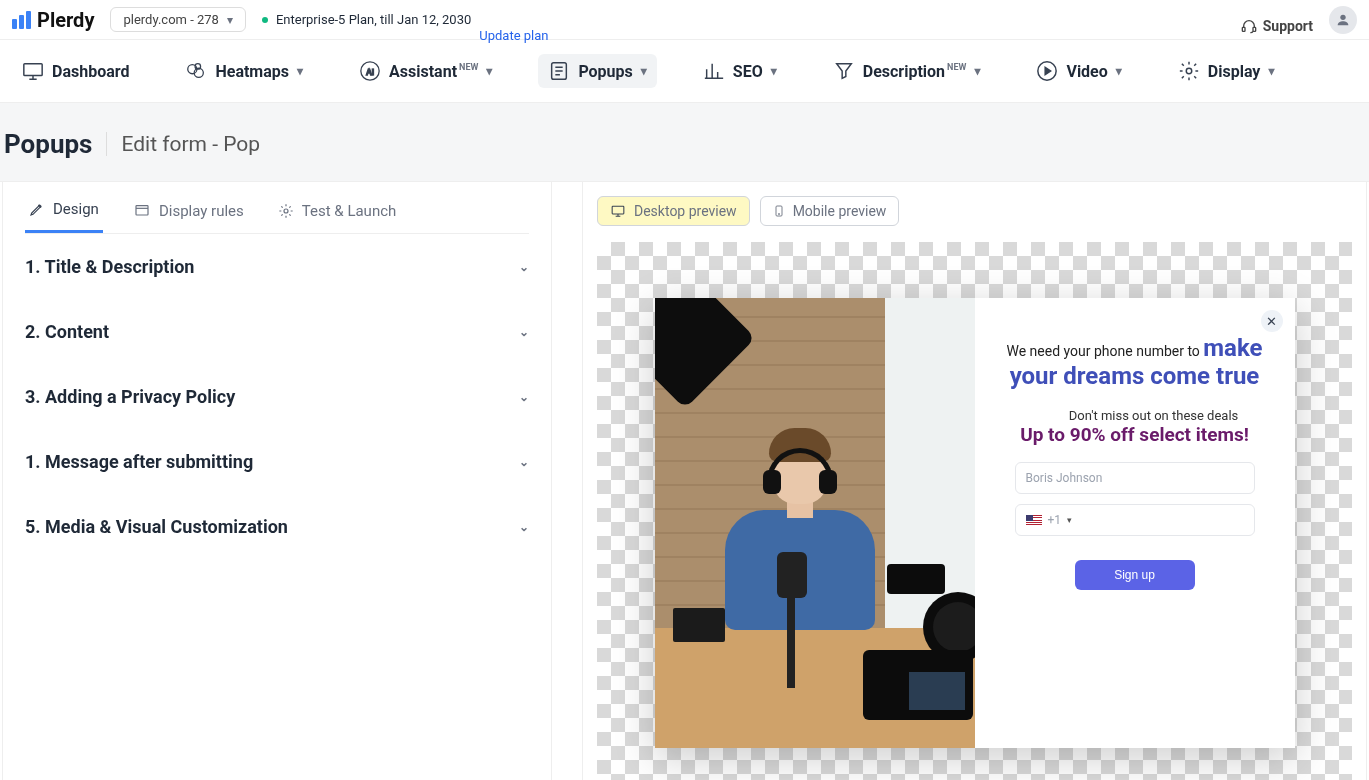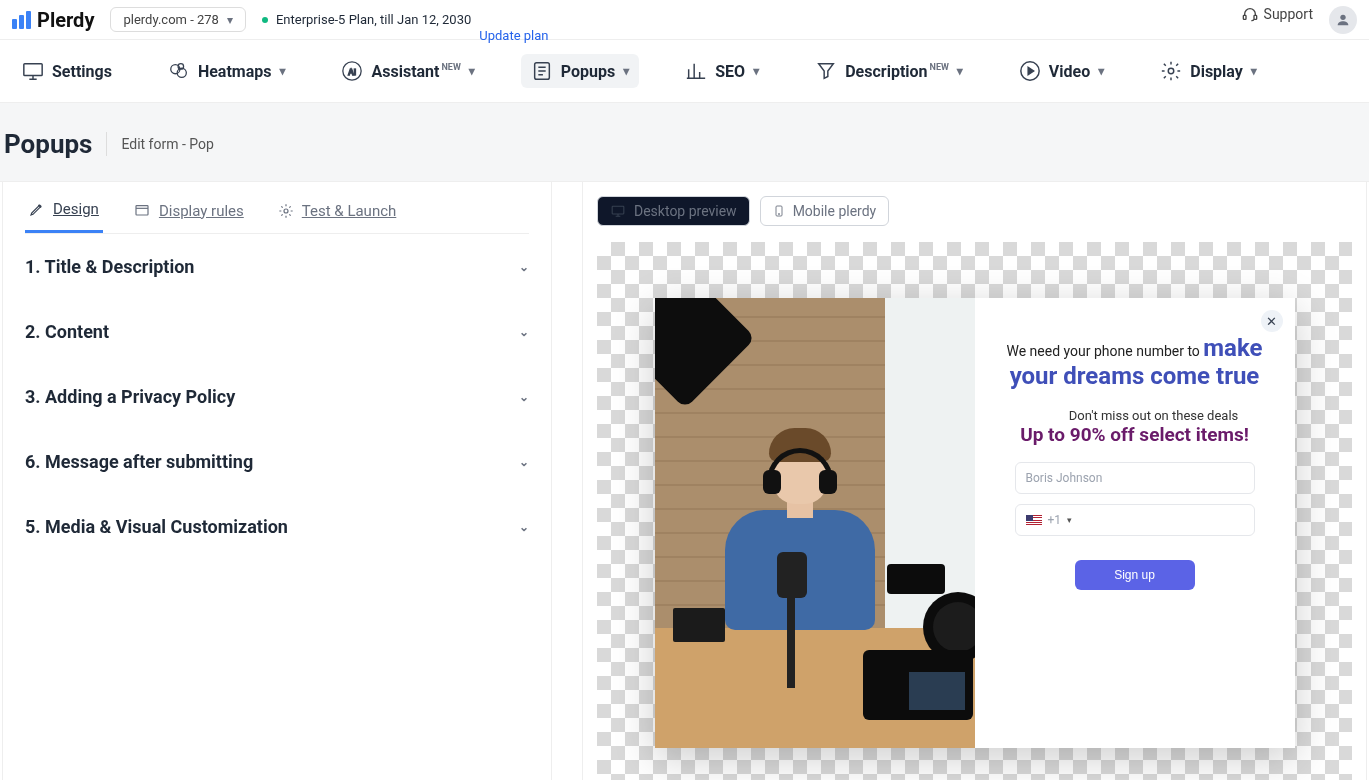--- a/index.html
+++ b/index.html
@@ -6,42 +6,42 @@
   body { font-family: -apple-system, BlinkMacSystemFont, "Segoe UI", Roboto, Arial, sans-serif; background:#fff; color:#1f2937; width:1369px; }
   .topbar { display:flex; align-items:center; height:40px; padding:0 12px; gap:16px; border-bottom:1px solid #eee; }
   .logo { display:flex; align-items:center; gap:6px; font-weight:700; font-size:20px; color:#111; }
   .logo-icon { display:flex; align-items:flex-end; gap:2px; }
   .logo-icon span { width:5px; background:#3b82f6; border-radius:1px; }
   .logo-icon span:nth-child(1){height:10px;} .logo-icon span:nth-child(2){height:14px;} .logo-icon span:nth-child(3){height:18px;}
   .site-sel { border:1px solid #ddd; border-radius:6px; padding:4px 12px; display:flex; align-items:center; gap:8px; font-size:13px; color:#444; cursor:pointer; }
   .plan-row { display:flex; align-items:center; gap:8px; font-size:13px; }
   .dot-green { width:6px; height:6px; border-radius:50%; background:#10b981; }
   .update-link { color:#2563eb; cursor:pointer;margin-top:32px; }
-  .top-right { margin-left:auto; display:flex; align-items:flex-start; gap:16px; }
+  .top-right { margin-left:auto; display:flex; align-items:flex-end; gap:16px;font-weight:bold; }
   .support { display:flex; align-items:center; gap:6px; font-size:14px; color:#444; cursor:pointer; }
   .avatar { width:28px; height:28px; border-radius:50%; background:#e5e7eb; display:flex; align-items:center; justify-content:center; color:#6b7280; cursor:pointer; }
   .mainnav { display:flex; gap:36px; padding:14px 12px; border-bottom:1px solid #eee; align-items:center; }
   .nav-item { display:flex; align-items:center; gap:8px; font-weight:700; font-size:16px; color:#1f2937; cursor:pointer; padding:6px 10px; border-radius:6px; position:relative; }
   .nav-item.active { background:#f1f3f5; }
   .nav-caret { color:#6b7280; font-size:12px; }
   .badge-new { font-size:9px; font-weight:700; color:#6b7280; vertical-align:super; margin-left:2px; }
   .page-hdr { display:flex; align-items:center; gap:14px; padding:26px 12px 22px 4px; background:#f5f6f7; border-bottom:1px solid #eee; }
   .page-title { font-size:26px; font-weight:700; }
   .page-divider { width:1px; height:24px; background:#ddd; }
-  .page-sub { font-size:14px; color:#555; }
+  .page-sub { font-size:21px; color:#555; }
   .cols { display:flex; gap:30px; padding:0 2px 20px 2px; }
   .left-panel { width:550px; background:#fff; border:1px solid #eee; border-top:none; padding:18px 22px 40px 22px; }
   .tabs { display:flex; gap:26px; border-bottom:1px solid #eee; }
-  .tab { display:flex; align-items:center; gap:8px; padding:0 4px 12px 4px; font-size:15px; color:#6b7280; cursor:pointer;text-decoration:underline; }
+  .tab { display:flex; align-items:center; gap:8px; padding:0 4px 12px 4px; font-size:15px; color:#6b7280; cursor:pointer; }
   .tab.active { color:#374151; border-bottom:3px solid #3b82f6; }
   .section-row { display:flex; align-items:center; justify-content:space-between; padding:22px 0; font-size:18px; font-weight:700; color:#1f2937; cursor:pointer; }
   .right-panel { flex:1; background:#fff; border:1px solid #eee; border-top:none; padding:14px 14px 20px 14px; }
   .preview-tabs { display:flex; gap:10px; }
   .ptab { display:flex; align-items:center; gap:8px; font-size:14px; color:#6b7280; border:1px solid #d1d5db; border-radius:6px; padding:6px 12px; cursor:pointer; }
-  .ptab.active { background:#0f172a; }
+  .ptab.active { background:#fef9c3; }
   .canvas { margin-top:16px; height:562px; background-color:#fff; background-image:
     linear-gradient(45deg,#d9d9d9 25%,transparent 25%),
     linear-gradient(-45deg,#d9d9d9 25%,transparent 25%),
     linear-gradient(45deg,transparent 75%,#d9d9d9 75%),
     linear-gradient(-45deg,transparent 75%,#d9d9d9 75%);
     background-size:28px 28px; background-position:0 0,0 14px,14px -14px,-14px 0;
     display:flex; align-items:center; justify-content:center; }
   .popup { width:640px; height:450px; background:#fff; display:flex; position:relative; box-shadow:0 10px 40px rgba(0,0,0,.2); }
   .popup .img-side { width:320px; background:#b99f82; position:relative; overflow:hidden; }
   .popup .form-side { flex:1; padding:36px 20px 20px 20px; display:flex; flex-direction:column; align-items:center; text-align:center; }
@@ -121,21 +121,21 @@
     </div>
   </div>
 </div>
 
 <div class="mainnav">
   <div class="nav-item">
     <svg width="22" height="22" viewBox="0 0 24 24" fill="none" stroke="#374151" stroke-width="1.6">
         <rect x="2" y="4" width="20" height="13" rx="1"></rect>
         <path d="M8 21h8M12 17v4"></path>
       </svg>
-    <span>Settings</span>
+    <span>Dashboard</span>
   </div>
   <div class="nav-item">
     <svg width="22" height="22" viewBox="0 0 24 24" fill="none" stroke="#374151" stroke-width="1.4">
         <circle cx="8" cy="10" r="5"></circle>
         <circle cx="15" cy="14" r="5"></circle>
         <circle cx="14" cy="7" r="3"></circle>
       </svg>
     <span>Heatmaps</span>
     <span class="nav-caret">▾</span>
   </div>
@@ -226,21 +226,21 @@
     </div>
     <div class="section-row">
       <span>2. Content</span>
       <span class="nav-caret">⌄</span>
     </div>
     <div class="section-row">
       <span>3. Adding a Privacy Policy</span>
       <span class="nav-caret">⌄</span>
     </div>
     <div class="section-row">
-      <span>6. Message after submitting</span>
+      <span>1. Message after submitting</span>
       <span class="nav-caret">⌄</span>
     </div>
     <div class="section-row">
       <span>5. Media &amp; Visual Customization</span>
       <span class="nav-caret">⌄</span>
     </div>
   </div>
 
   <div class="right-panel">
     <div class="preview-tabs">
@@ -249,21 +249,21 @@
             <rect x="2" y="4" width="20" height="13" rx="1"></rect>
             <path d="M8 21h8M12 17v4"></path>
           </svg>
         <span>Desktop preview</span>
       </div>
       <div class="ptab">
         <svg width="12" height="16" viewBox="0 0 24 24" fill="none" stroke="#6b7280" stroke-width="1.8">
             <rect x="6" y="2" width="12" height="20" rx="2"></rect>
             <circle cx="12" cy="18" r="1" fill="#6b7280"></circle>
           </svg>
-        <span>Mobile plerdy</span>
+        <span>Mobile preview</span>
       </div>
     </div>
 
     <div class="canvas">
       <div class="popup">
         <div class="img-side">
           <div class="brick"></div>
           <div class="window"></div>
           <div class="softbox"></div>
           <div class="desk"></div>

